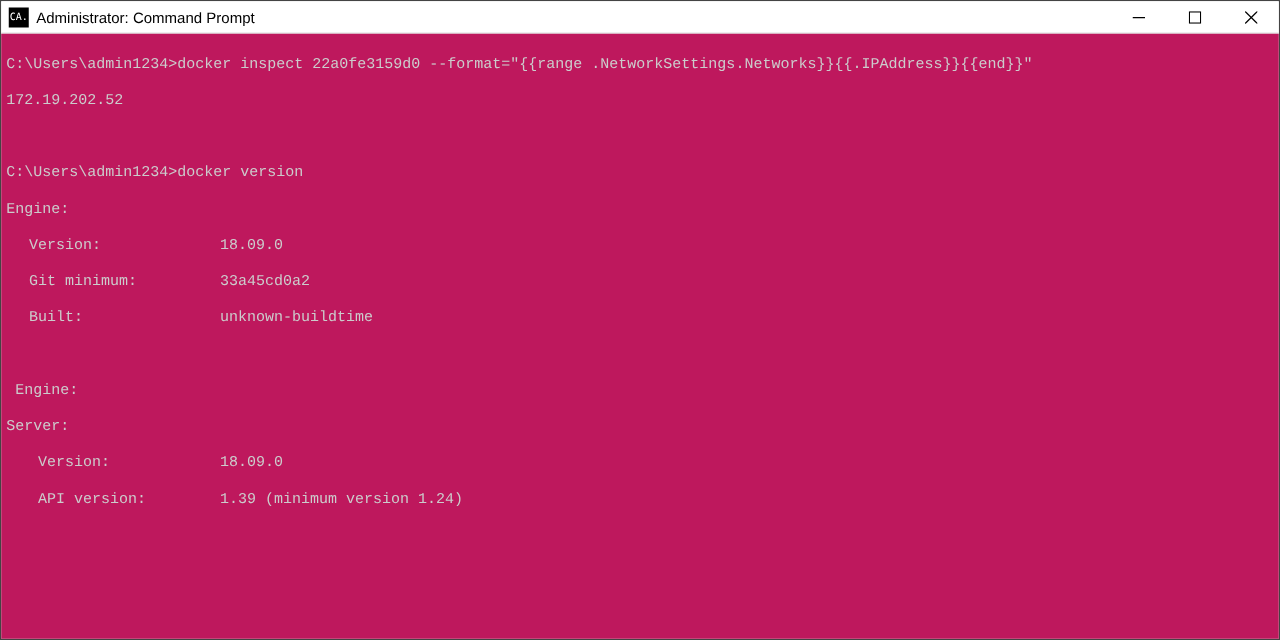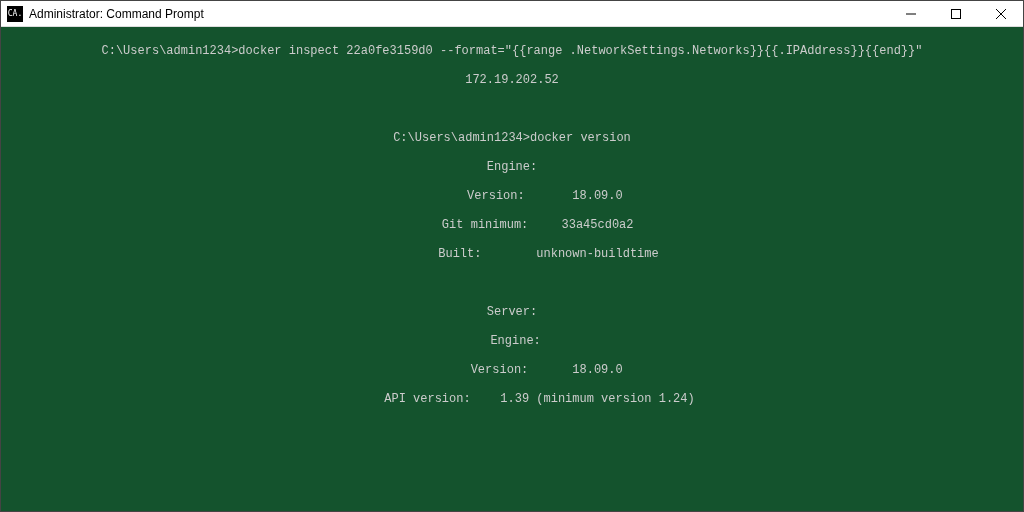--- a/index.html
+++ b/index.html
@@ -47,27 +47,26 @@
   .titlebar .spacer { flex: 1; }
   .winbtn {
     width: 45px;
     height: 26px;
     display: flex;
     align-items: center;
     justify-content: center;
   }
   .terminal {
     flex: 1;
-    background: #14532d;
+    background: #be185d;
     color: #ccc;
     padding: 2px 4px;
     white-space: pre;
     overflow: hidden;
     line-height: 14.5px;
-    text-align: center;
   }
   .label { display:inline-block; width: 160px; margin-left: 11px; }
 </style>
 </head>
 <body>
 
 <div class="window">
   <div class="titlebar">
     <div class="icon">
         <span>CA.</span>
@@ -95,22 +94,22 @@
   <div class="terminal">
 <div><span>C:\Users\admin1234&gt;</span><span>docker inspect 22a0fe3159d0 --format="{{range .NetworkSettings.Networks}}{{.IPAddress}}{{end}}"</span></div>
 <div>172.19.202.52</div>
 <div> </div>
 <div><span>C:\Users\admin1234&gt;</span><span>docker version</span></div>
 <div>Engine:</div>
 <div><span class="label"> Version:</span><span>18.09.0</span></div>
 <div><span class="label"> Git minimum:</span><span>33a45cd0a2</span></div>
 <div><span class="label"> Built:</span><span>unknown-buildtime</span></div>
 <div> </div>
+<div> Engine:</div>
 <div>Server:</div>
-<div> Engine:</div>
 <div><span class="label">  Version:</span><span>18.09.0</span></div>
 <div><span class="label">  API version:</span><span>1.39 (minimum version 1.24)</span></div>
 
 
 
 
 
 
 
 

